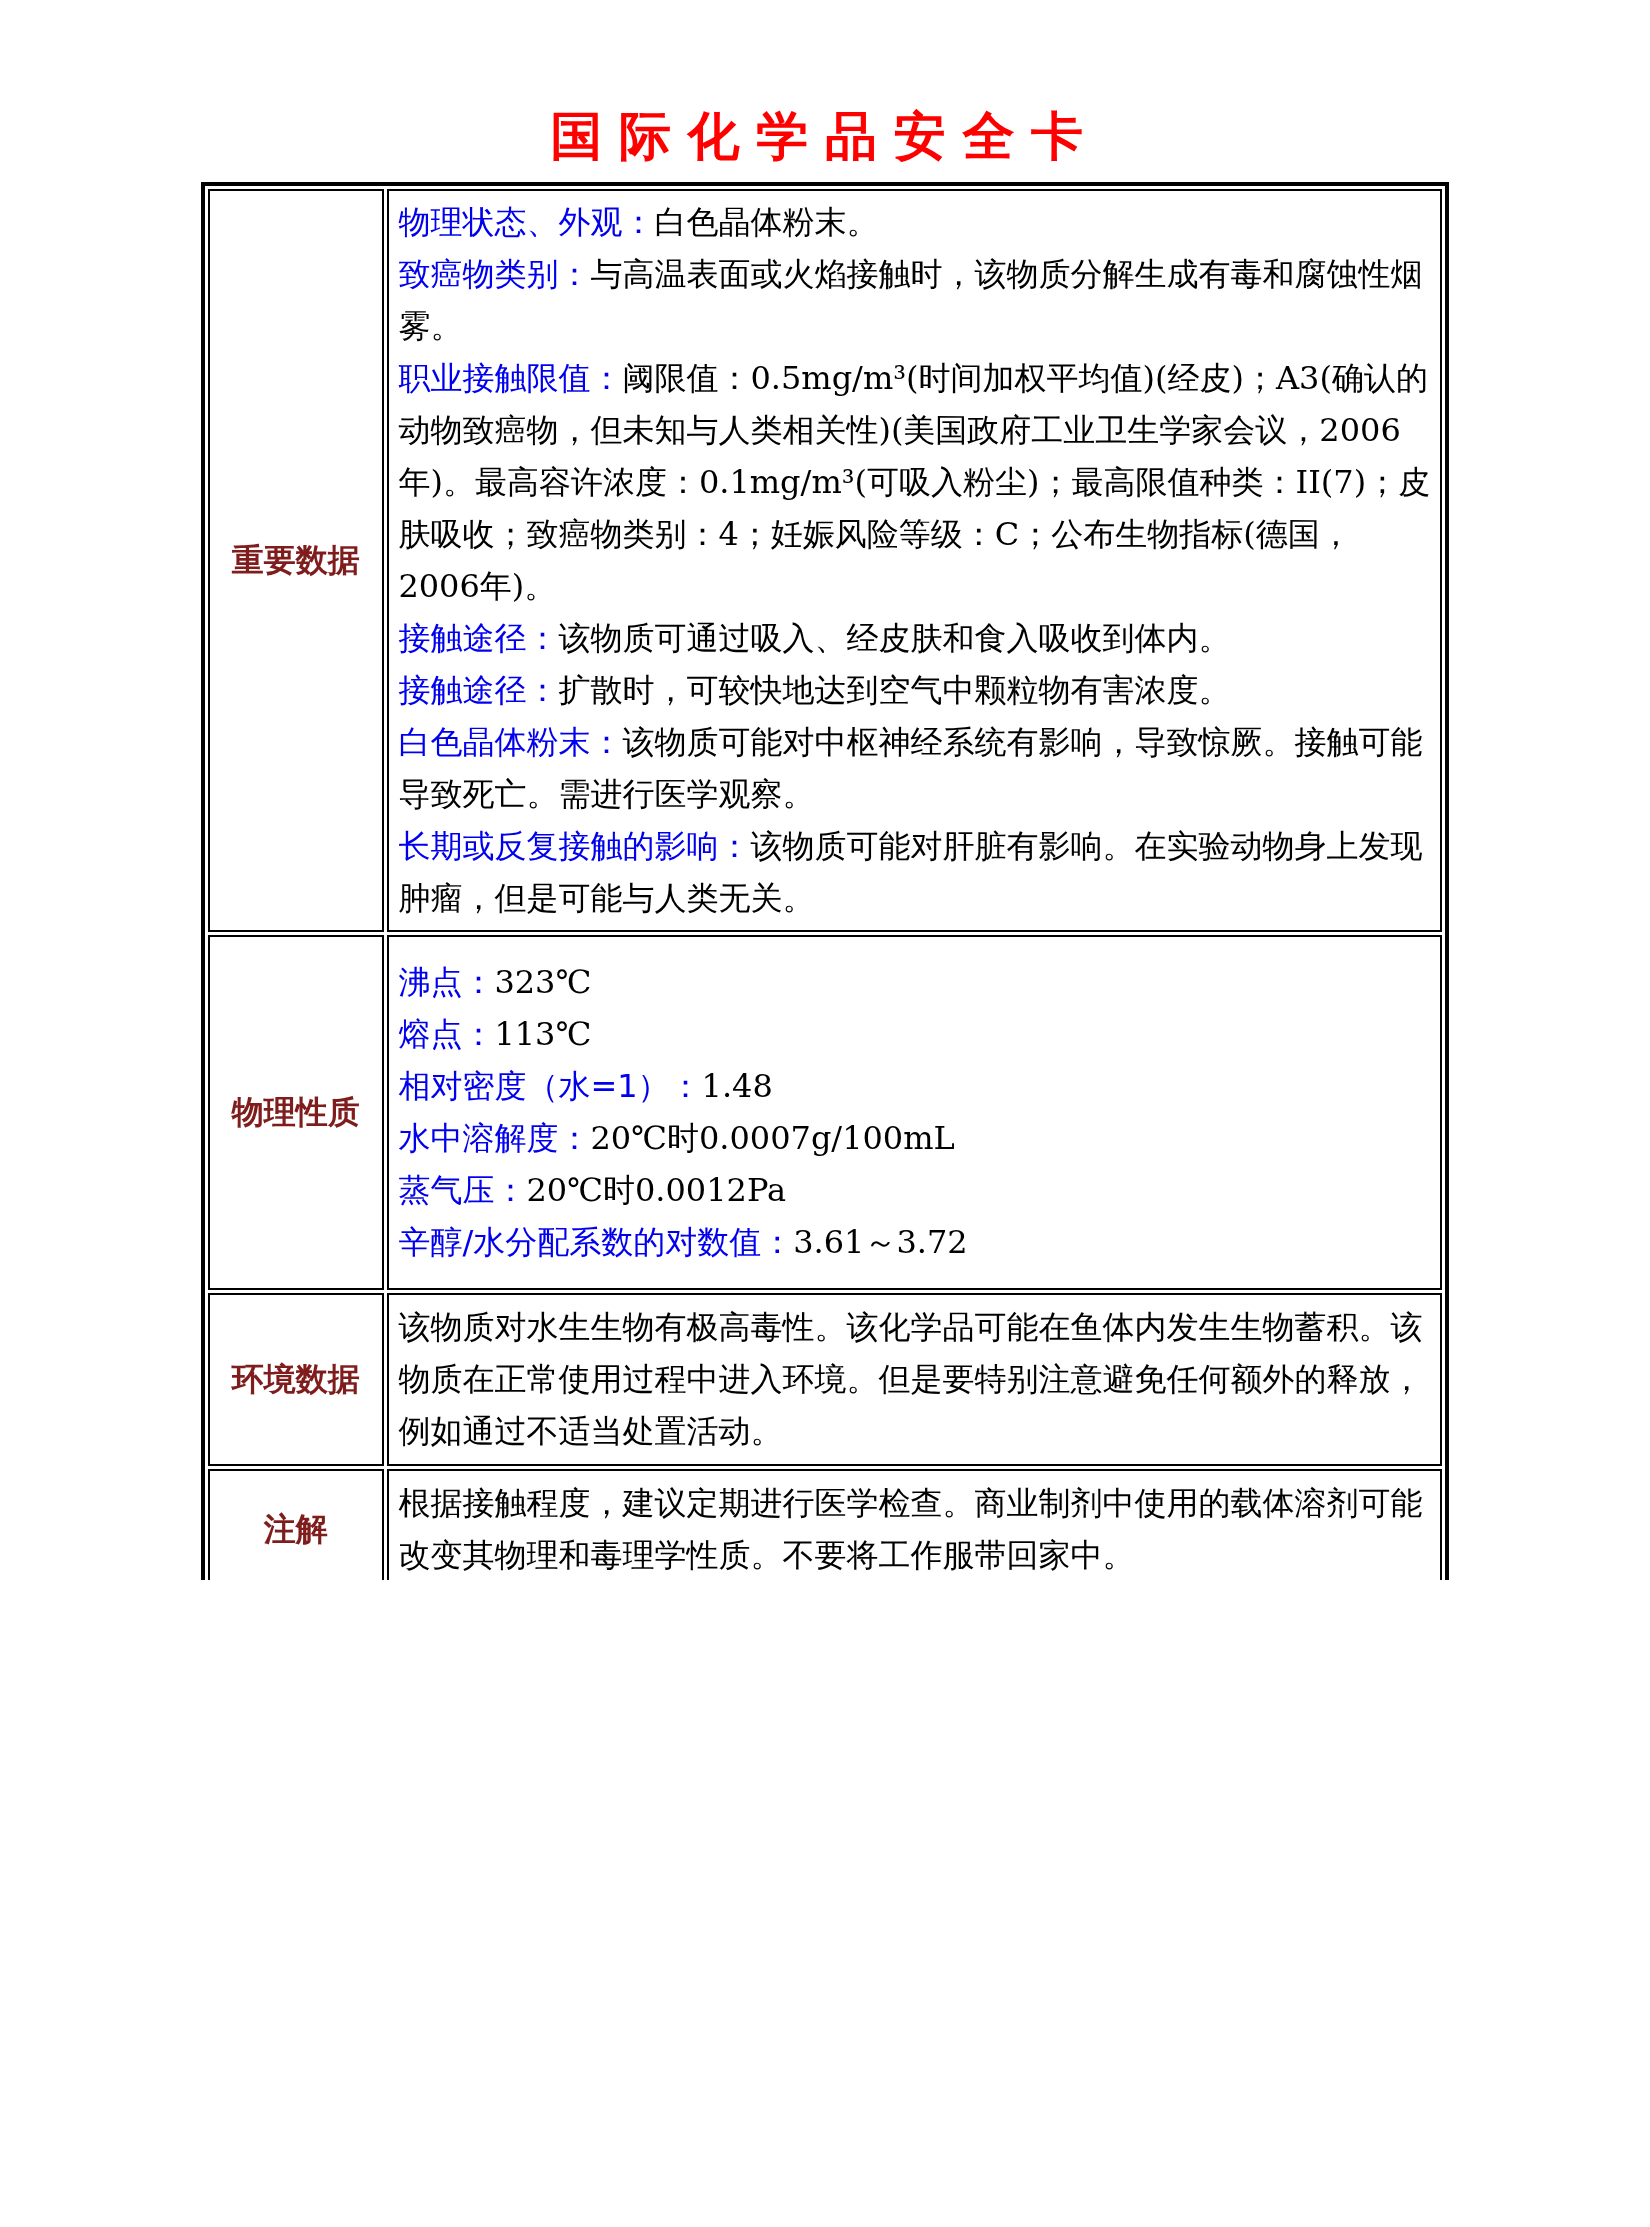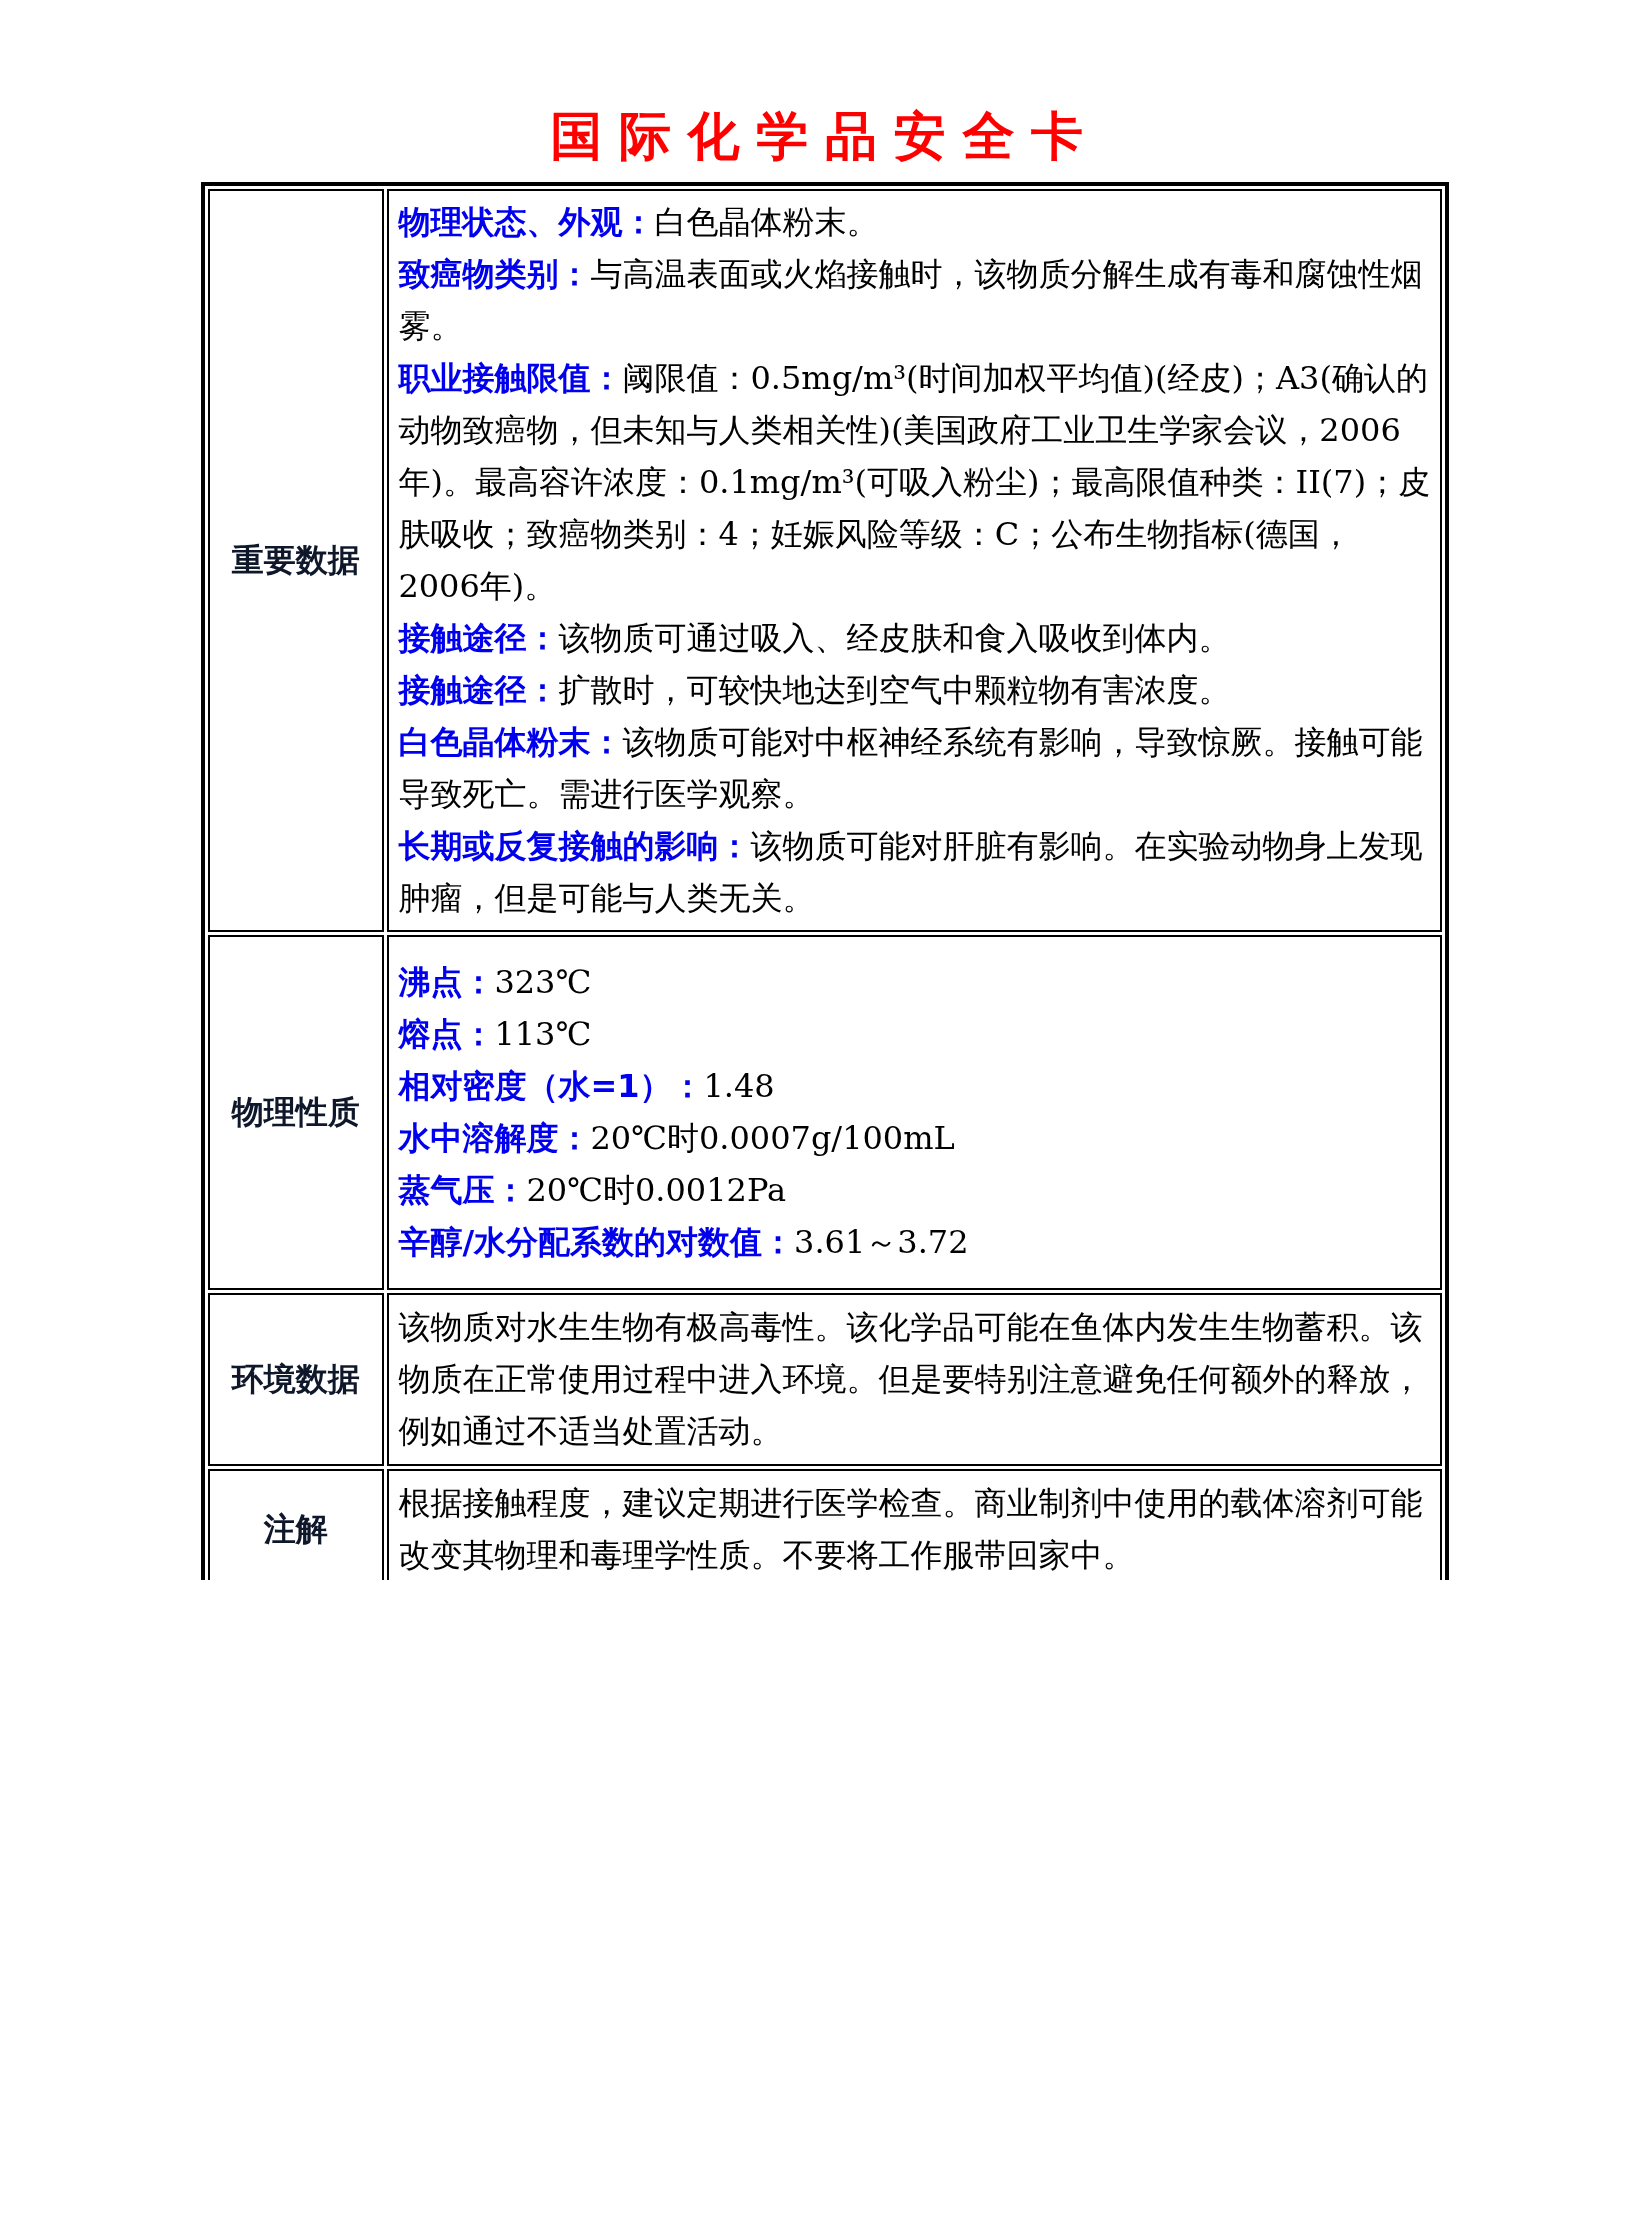--- a/index.html
+++ b/index.html
@@ -4,27 +4,27 @@
 <style>
   html,body{margin:0;padding:0;background:#ffffff;}
   body{width:1650px;height:2227px;font-family:"DejaVu Serif",serif;color:#000;}
   .page{position:relative;width:1650px;height:1580px;overflow:hidden;background:#fff;}
   .doc-title{margin:110px 0 19.5px 0;text-align:center;color:#ff0000;
     font-size:52px;font-weight:bold;letter-spacing:16.7px;line-height:1;
     font-family:"DejaVu Sans",sans-serif;}
   table.card{margin:0 auto;width:1248px;table-layout:fixed;
     border-collapse:separate;border-spacing:3.5px;border:4.9px solid #000;background:#fff;}
   td{border:2.1px solid #000;vertical-align:middle;background:#fff;}
-  td.rowlabel{width:166px;text-align:center;color:#0f172a;font-weight:bold;
+  td.rowlabel{width:166px;text-align:center;color:#7f1d1d;font-weight:bold;
     font-size:32px;line-height:1.25;font-family:"DejaVu Sans",sans-serif;padding:2.8px;}
   td.content{font-size:32px;line-height:52px;padding:5.6px 9.8px;}
   td.cell-header{height:61px;padding:0 9.8px;font-size:32px;}
   .hflex{display:flex;justify-content:space-between;align-items:center;width:100%;}
   .blue-label{color:#0000ee;font-weight:bold;font-family:"DejaVu Sans",sans-serif;}
-  .ilabel{color:#0000ee;font-weight:bold;font-family:"DejaVu Sans",sans-serif;}
+  .ilabel{color:#0000ee;font-weight:normal;font-family:"DejaVu Sans",sans-serif;}
   .cell-important{height:718px;}
   .cell-physical{height:340px;line-height:56px;}
   .cell-env{height:158px;}
   .cell-notes{height:96px;}
 </style>
 </head>
 <body>
 
 <div class="page">
 

